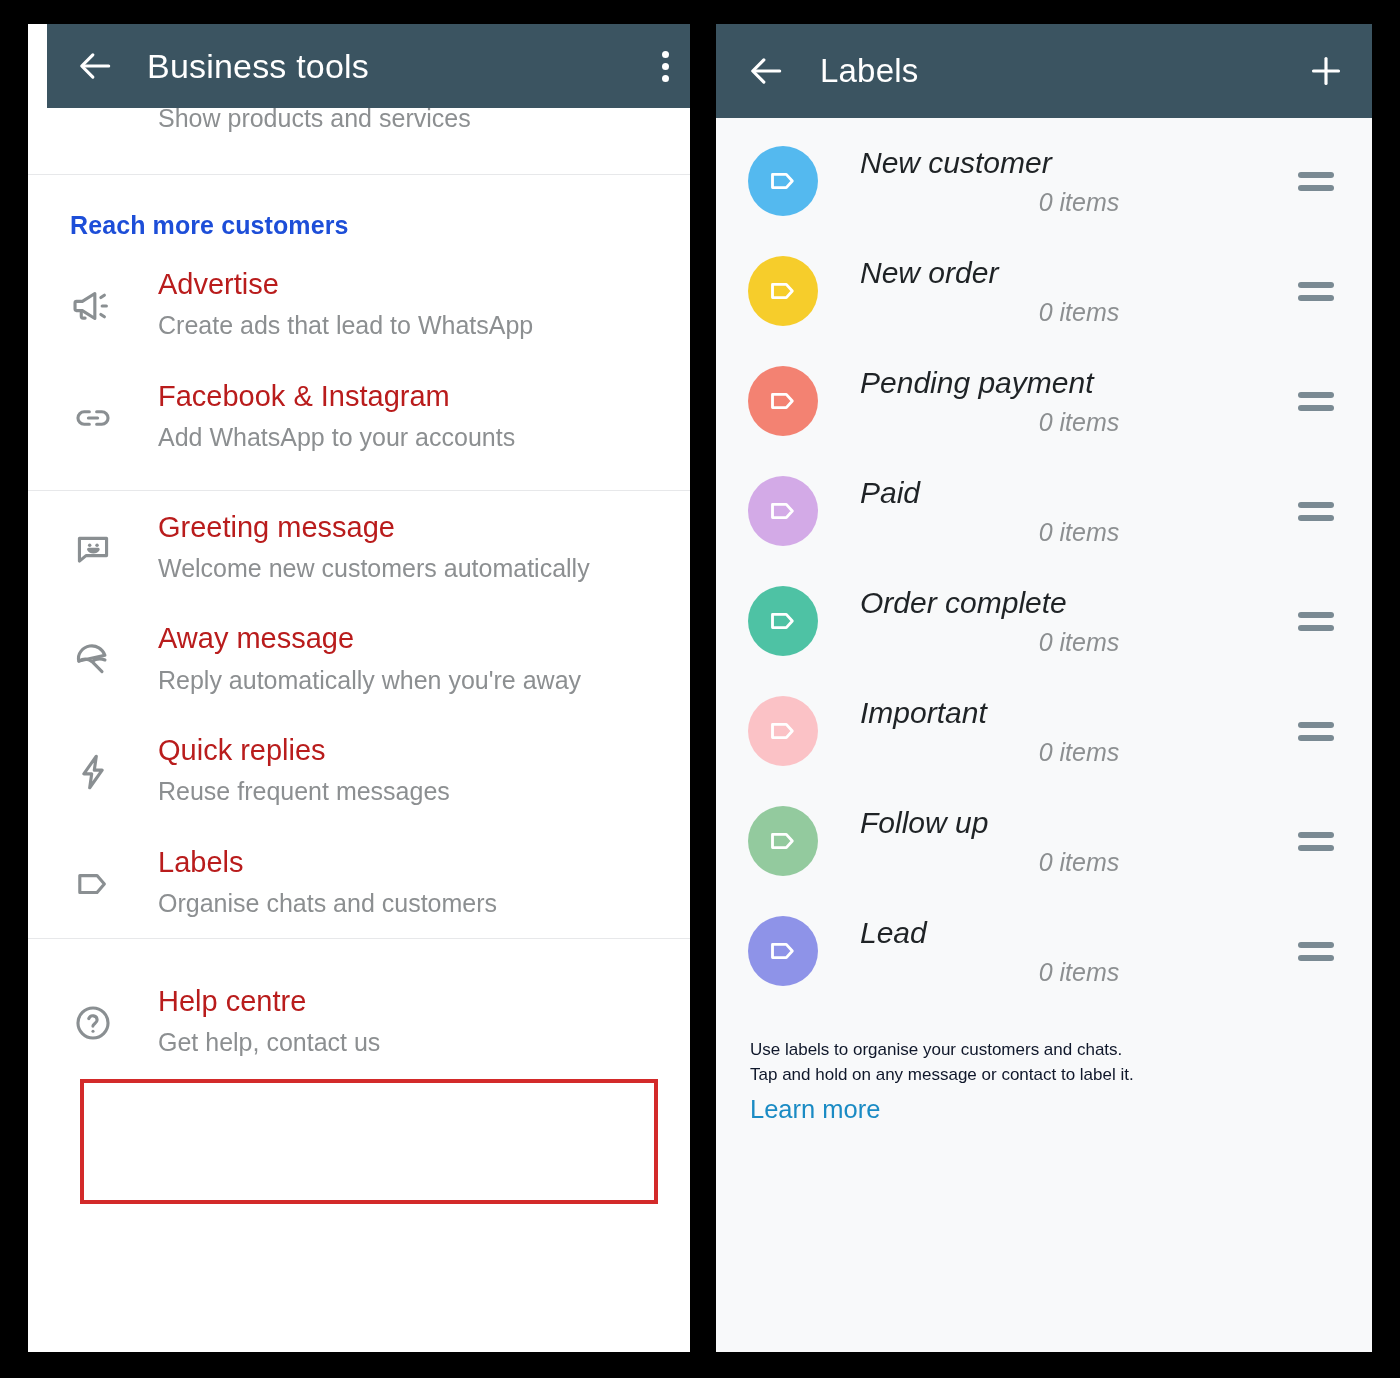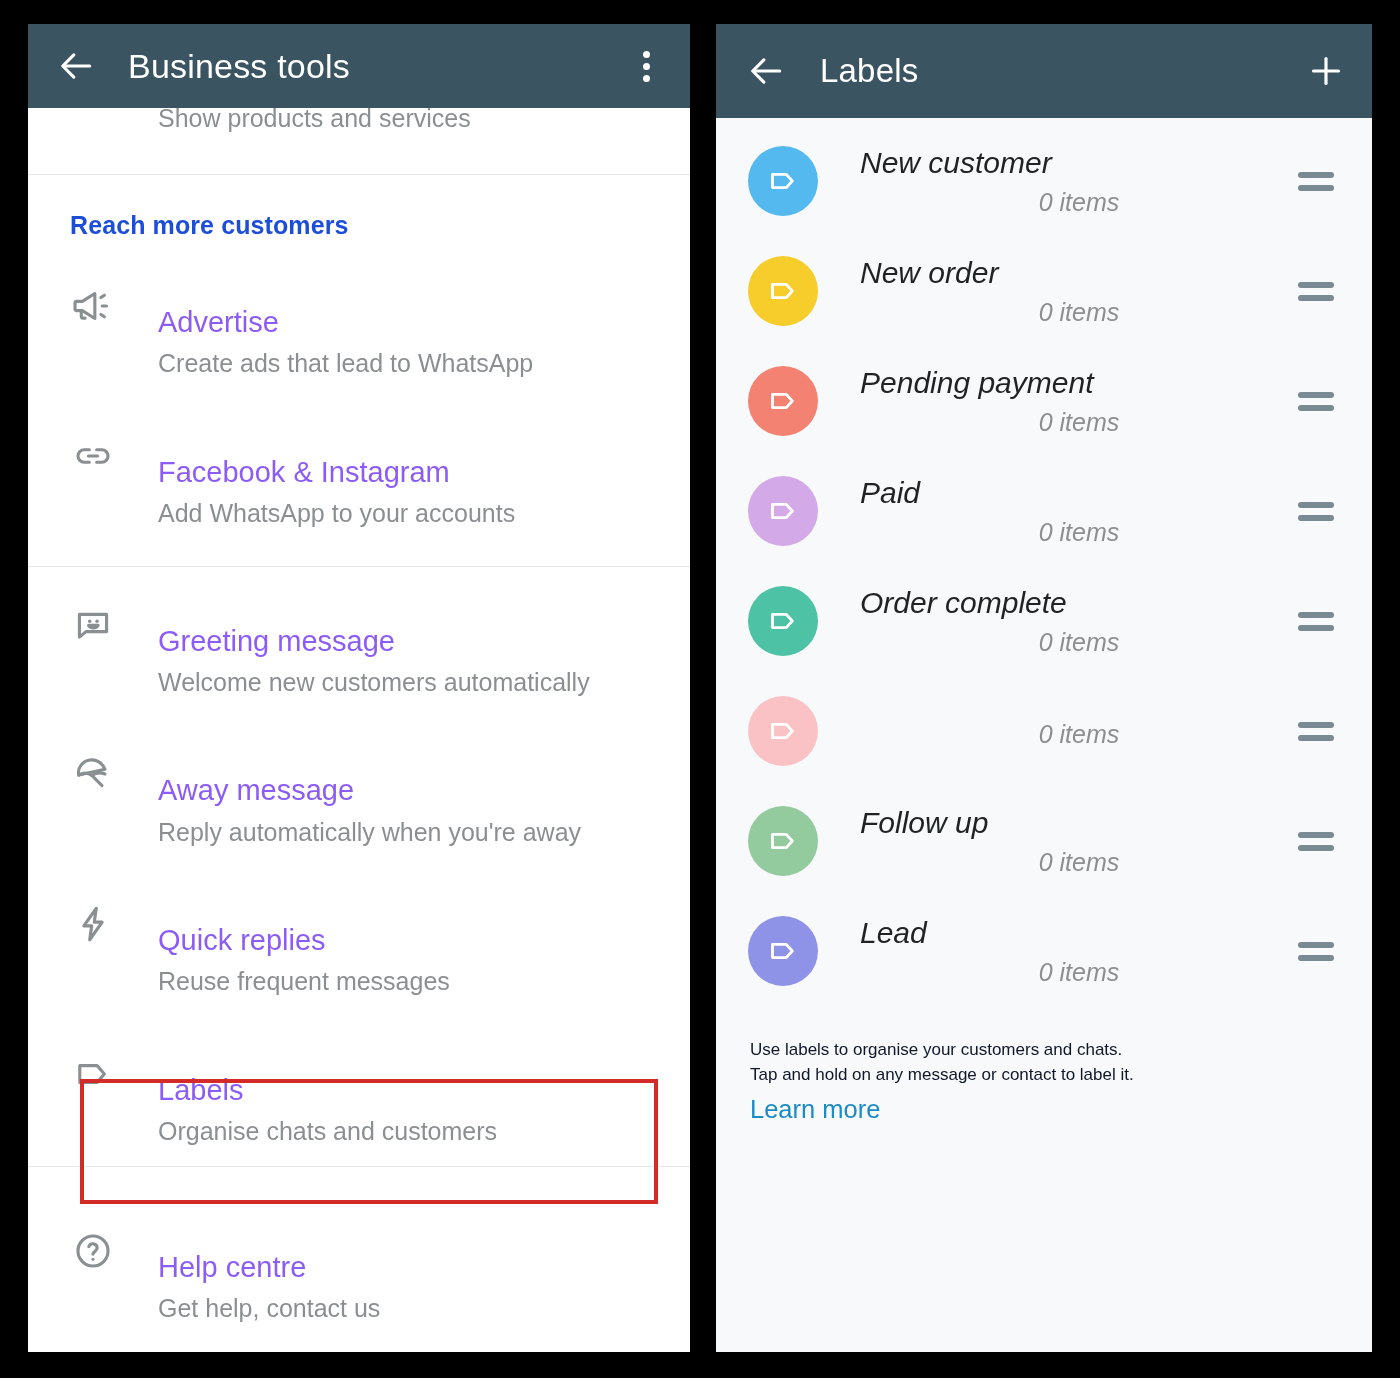--- a/index.html
+++ b/index.html
@@ -31,21 +31,21 @@
     background: #f8f9fa;
   }
 
   
   .appbar {
     display: flex;
     align-items: center;
     background: #3b5461;
     width: 100%;
   }
-  .appbar-left  { height: 84px; padding: 0 22px 0 26px; }
+  .appbar-left  { height: 84px; padding: 0 22px 0 26px; margin-left: 19px; }
   .appbar-right { height: 94px; padding: 0 24px 0 28px; }
 
   .appbar-back {
     flex: 0 0 auto;
     width: 46px; height: 46px;
     display: flex; align-items: center; justify-content: center;
     cursor: pointer;
   }
   .appbar-back svg { display: block; }
 
@@ -119,24 +119,23 @@
     flex: 0 0 auto;
     width: 130px;
     display: flex;
     align-items: center;
     justify-content: center;
     padding-top: 18px;
   }
   .row-text { flex: 1 1 auto; padding-right: 16px; }
   .row-title {
     font-size: 29px;
-    color: #8b5cf6;
+    color: #b91c1c;
     line-height: 1.25;
     white-space: nowrap;
-    margin-top: 38px;
   }
   .row-sub {
     font-size: 25px;
     color: #8c8f91;
     line-height: 1.3;
     margin-top: 7px;
     white-space: nowrap;
   }
 
   .group-gap { height: 18px; }
@@ -466,20 +465,21 @@
         </div>
       </div>
 
       <div class="label-row">
         <div class="label-avatar" style="background: rgb(251, 194, 198);">
           <svg width="36" height="36" viewBox="0 0 24 24" fill="none" stroke="#ffffff" stroke-width="1.9" stroke-linecap="round" stroke-linejoin="round">
             <path d="M5 7.6h9.2l4 4.4-4 4.4H5z"></path>
           </svg>
         </div>
         <div class="label-text">
+          <div class="label-name">Important</div>
           <div class="label-count">0 items</div>
         </div>
         <div class="drag-handle">
           <span class="drag-bar"></span>
             <span class="drag-bar"></span>
         </div>
       </div>
 
       <div class="label-row">
         <div class="label-avatar" style="background: rgb(147, 202, 158);">

